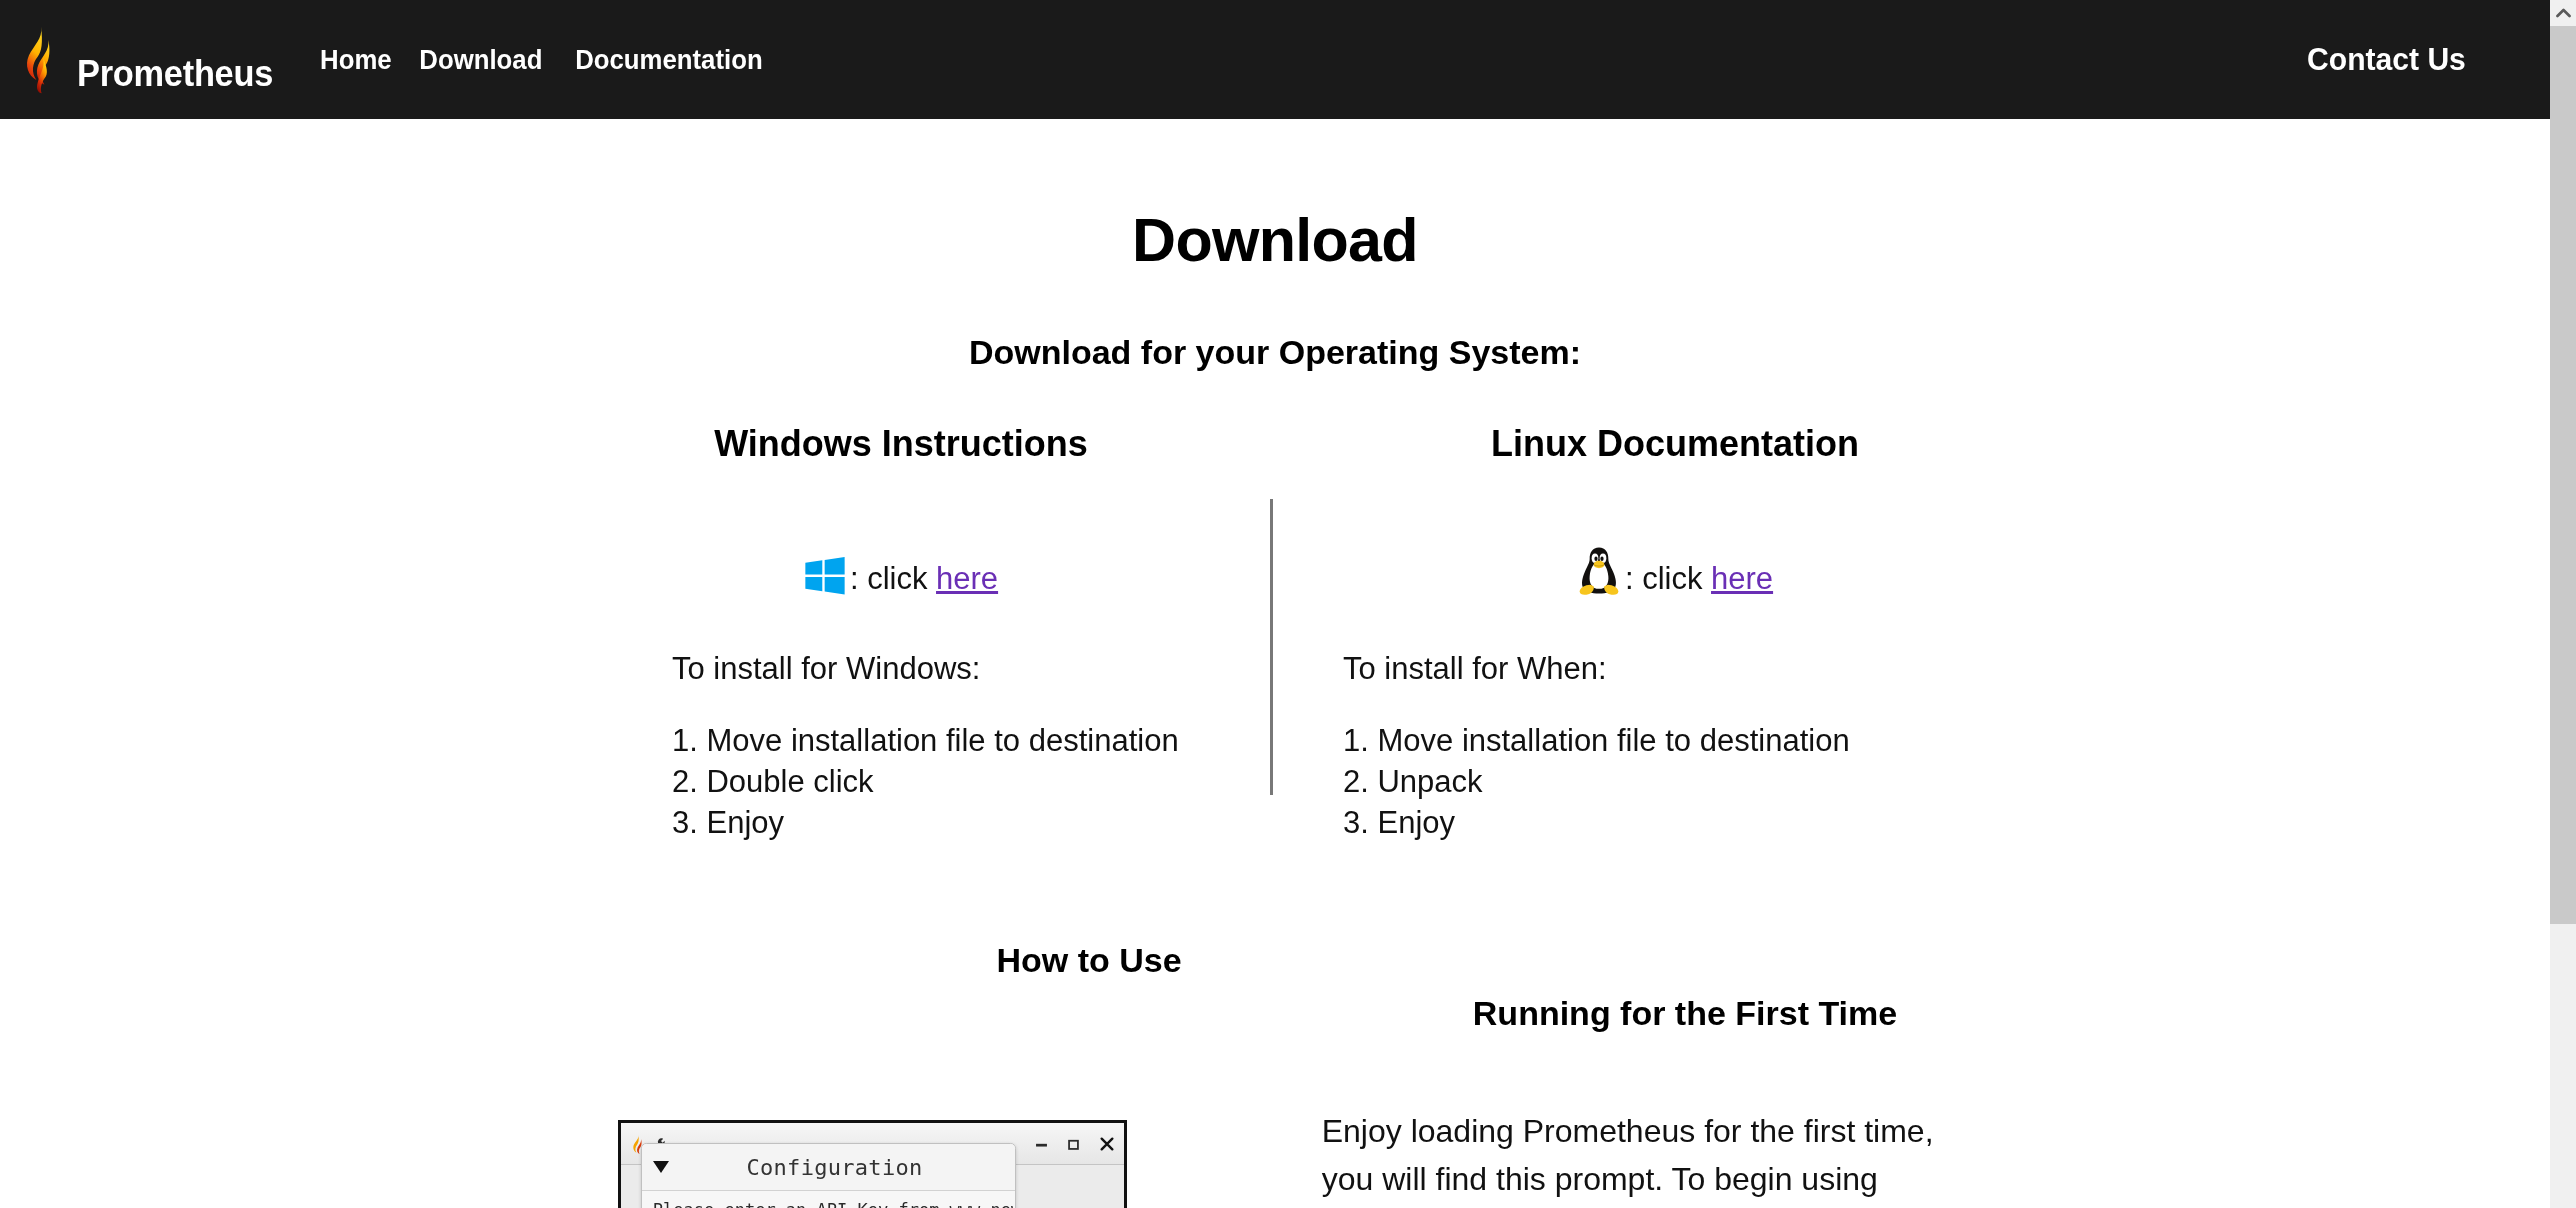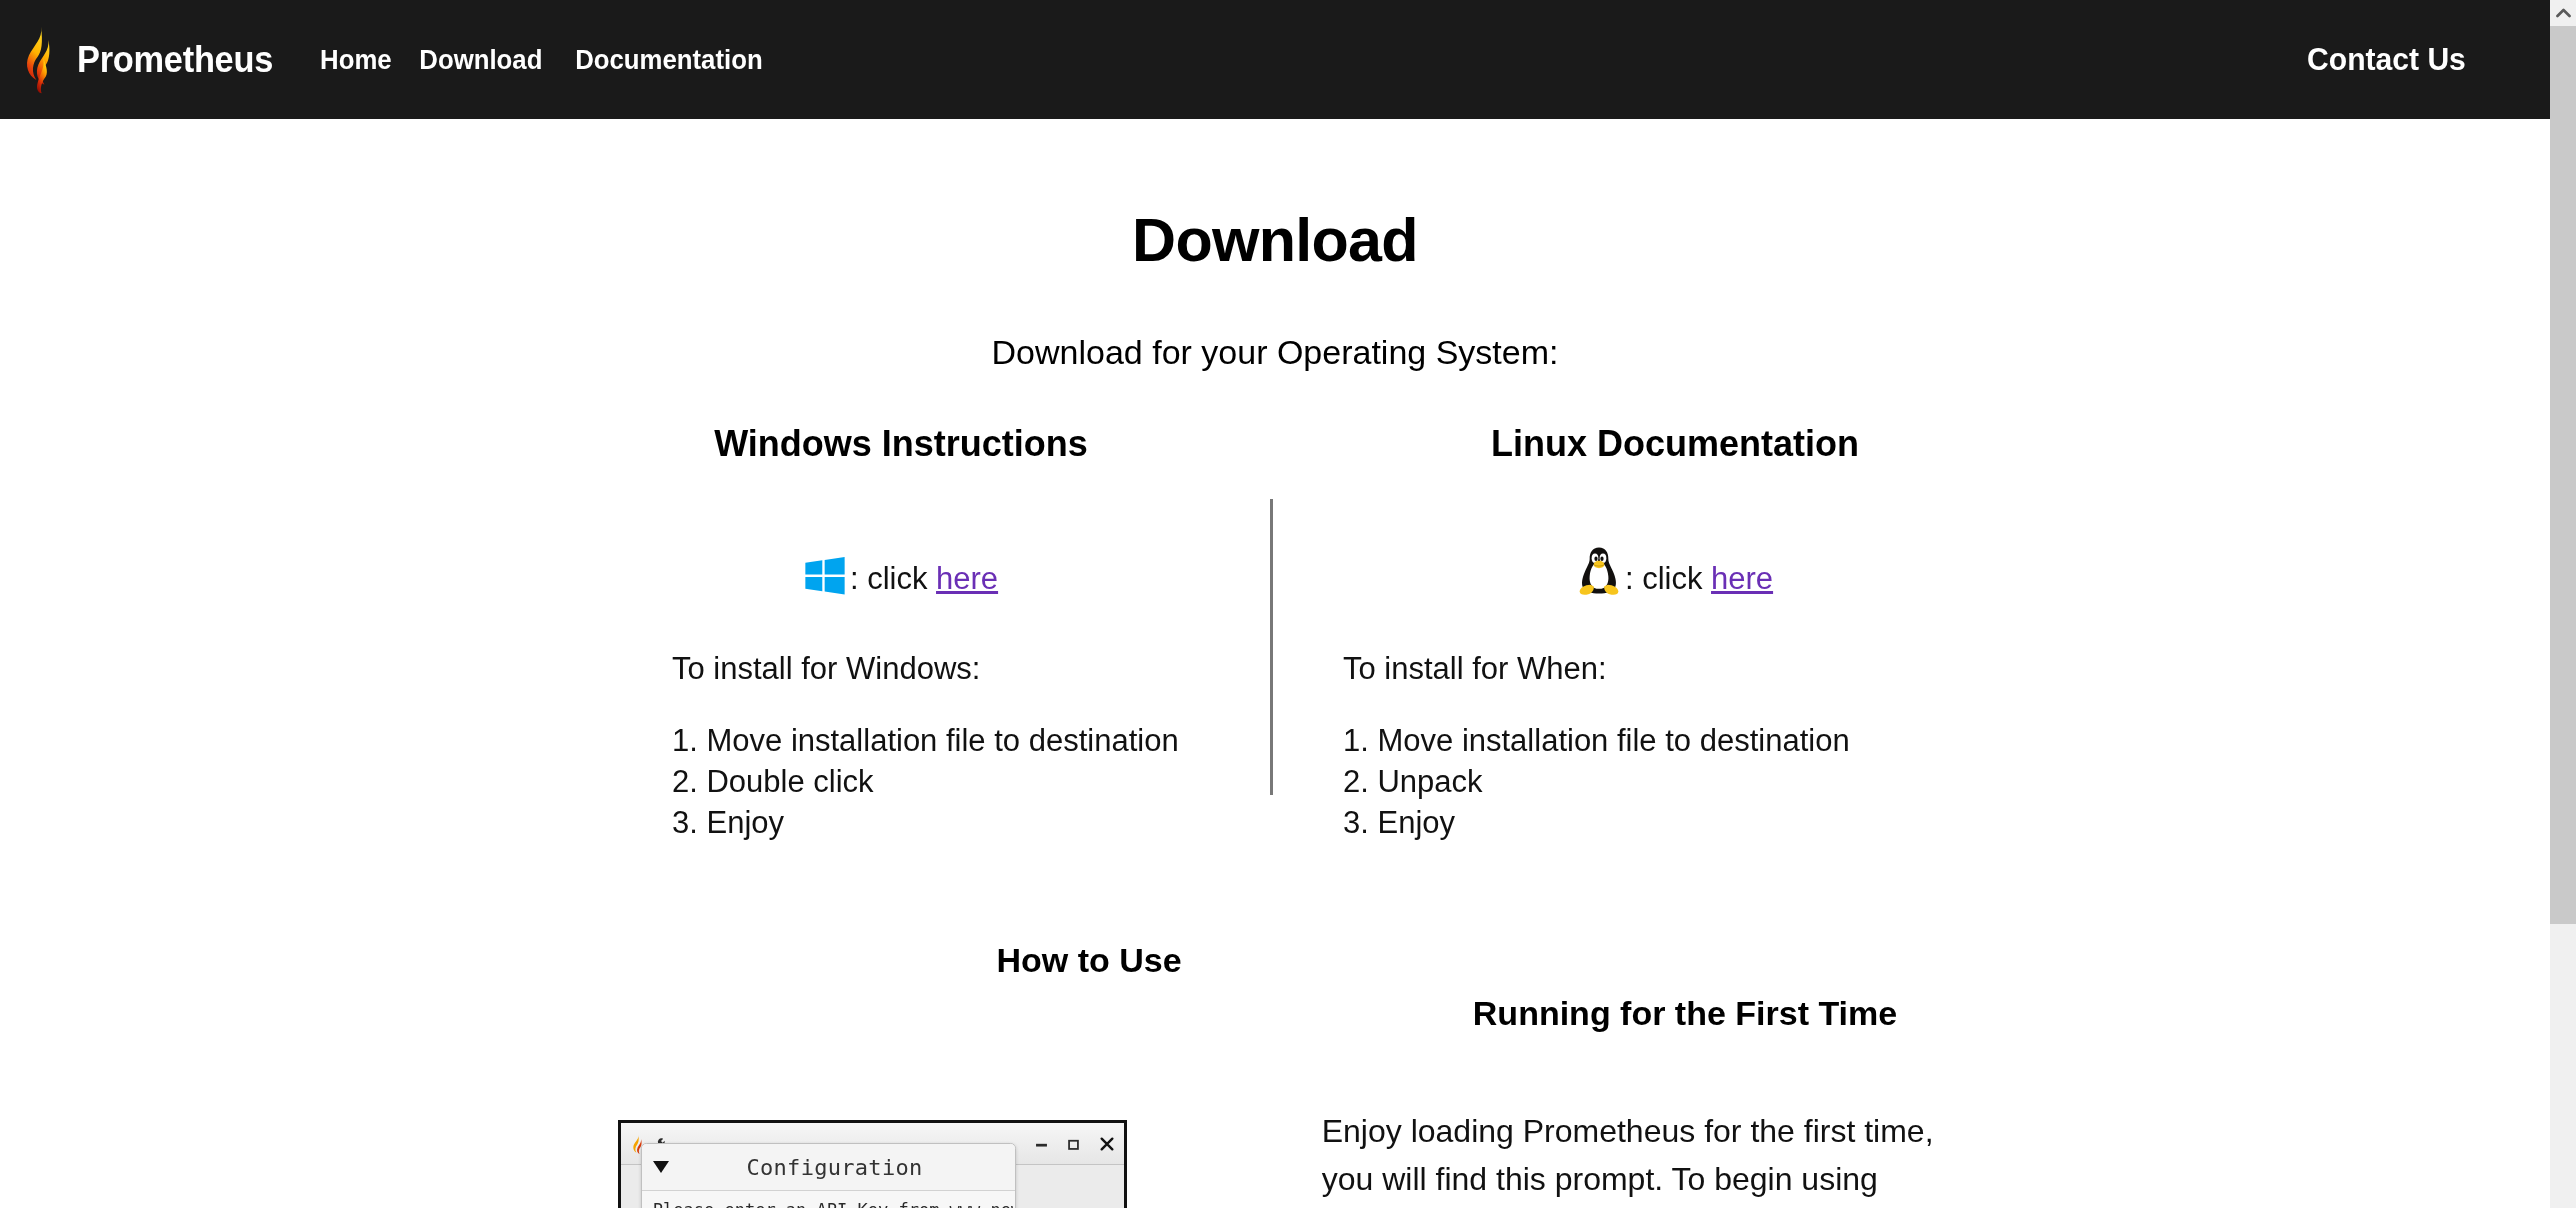--- a/index.html
+++ b/index.html
@@ -43,21 +43,21 @@
     top: 0; left: 0;
     width: 2550px;
     height: 119px;
     background: #1a1a1a;
     display: flex;
     align-items: center;
     padding: 0 32px 0 23px;
   }
   #brand-block {
     display: flex;
-    align-items: center;
+    align-items: flex-end;
     gap: 13.5px;
     flex: none;
   }
   #flame-logo { width: 40px; height: 70px; display: block; }
   #brand-name {
     color: #ffffff;
     font-size: 37px;
     font-weight: 700;
     letter-spacing: -0.3px;
     white-space: nowrap;
@@ -112,21 +112,21 @@
     font-weight: 700;
     color: #000000;
     letter-spacing: -0.7px;
   }
 
   #os-subtitle {
     position: absolute;
     top: 214px; left: 0; width: 2550px;
     text-align: center;
     font-size: 34px;
-    font-weight: 400;
+    font-weight: 700;
     color: #000000;
   }
 
   
   #os-columns {
     position: absolute;
     top: 304px; left: 0;
     width: 2550px;
     height: 498px;
   }

